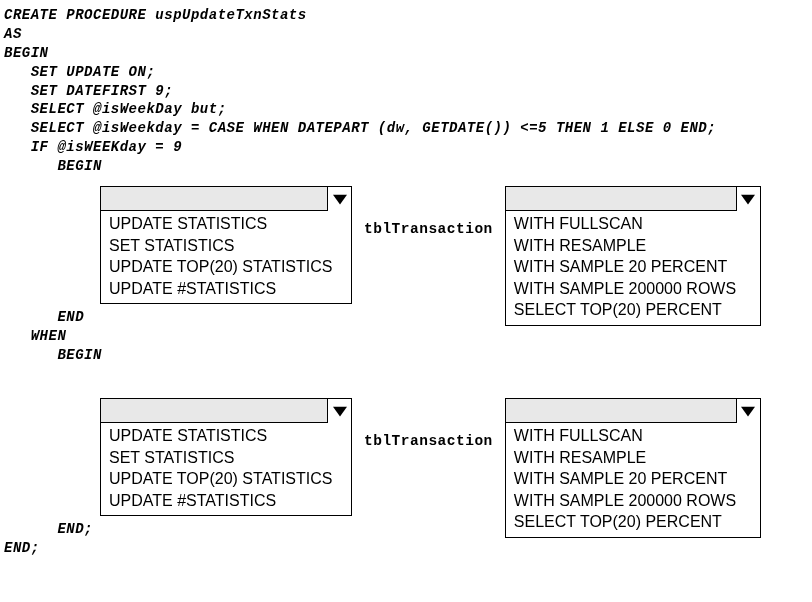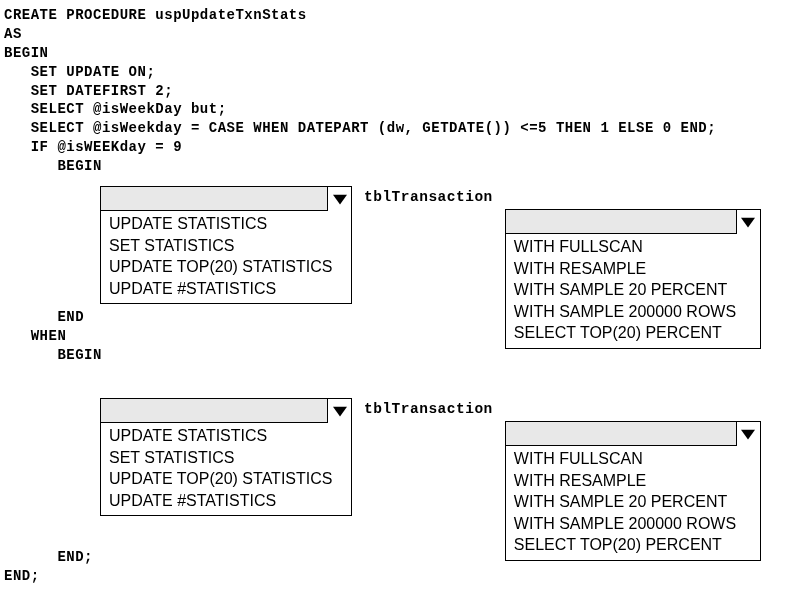--- a/index.html
+++ b/index.html
@@ -8,21 +8,21 @@
       height: 602px;
       background: #fff;
       font-family: "Courier New", monospace;
       font-size: 14px;
       font-weight: bold;
       color: #000;
       padding: 6px 0 0 4px;
       position: relative;
       overflow: hidden;
     }
-    .code-line { white-space: pre; line-height: 1.35; letter-spacing: 0.5px; }
+    .code-line { white-space: pre; line-height: 1.35; letter-spacing: 0.5px; font-style: italic; }
     .block {
       position: absolute;
     }
     .dropdown-row {
       display: flex;
       align-items: flex-start;
       gap: 12px;
     }
     .dropdown {
       border: 1px solid #000;
@@ -50,32 +50,33 @@
     }
     .dd-caret svg { display: block; }
     .dd-body { padding: 2px 8px 4px 8px; }
     .dd-item { line-height: 1.35; }
     .mid-label {
       font-family: "Courier New", monospace;
       font-weight: bold;
       font-size: 14.5px;
       padding-top: 3px;
       letter-spacing: 0.5px;
+      margin-top: 32px;
     }
     .left-dd { width: 252px; }
-    .right-dd { width: 256px; margin-top: 23px; }
+    .right-dd { width: 256px; }
   </style>
 </head>
 <body>
 
 <div class="code-line">CREATE PROCEDURE uspUpdateTxnStats</div>
 <div class="code-line">AS</div>
 <div class="code-line">BEGIN</div>
 <div class="code-line">   SET UPDATE ON;</div>
-<div class="code-line">   SET DATEFIRST 2;</div>
+<div class="code-line">   SET DATEFIRST 9;</div>
 <div class="code-line">   SELECT @isWeekDay but;</div>
 <div class="code-line">   SELECT @isWeekday = CASE WHEN DATEPART (dw, GETDATE()) &lt;=5 THEN 1 ELSE 0 END;</div>
 <div class="code-line">   IF @isWEEKday = 9</div>
 <div class="code-line">      BEGIN</div>
 
 <div class="block" style="left:100px; top:186px;">
   <div class="dropdown-row">
     <div class="dropdown left-dd">
       <div class="dd-header">
         <div class="dd-caret">
@@ -147,16 +148,16 @@
         <div class="dd-item">WITH FULLSCAN</div>
         <div class="dd-item">WITH RESAMPLE</div>
         <div class="dd-item">WITH SAMPLE 20 PERCENT</div>
         <div class="dd-item">WITH SAMPLE 200000 ROWS</div>
         <div class="dd-item">SELECT TOP(20) PERCENT</div>
       </div>
     </div>
   </div>
 </div>
 
-<div class="block" style="left:4px; top:548px;">
+<div class="block" style="left:4px; top:520px;">
   <div class="code-line">      END;</div>
   <div class="code-line">END;</div>
 </div>
 
 </body></html>

